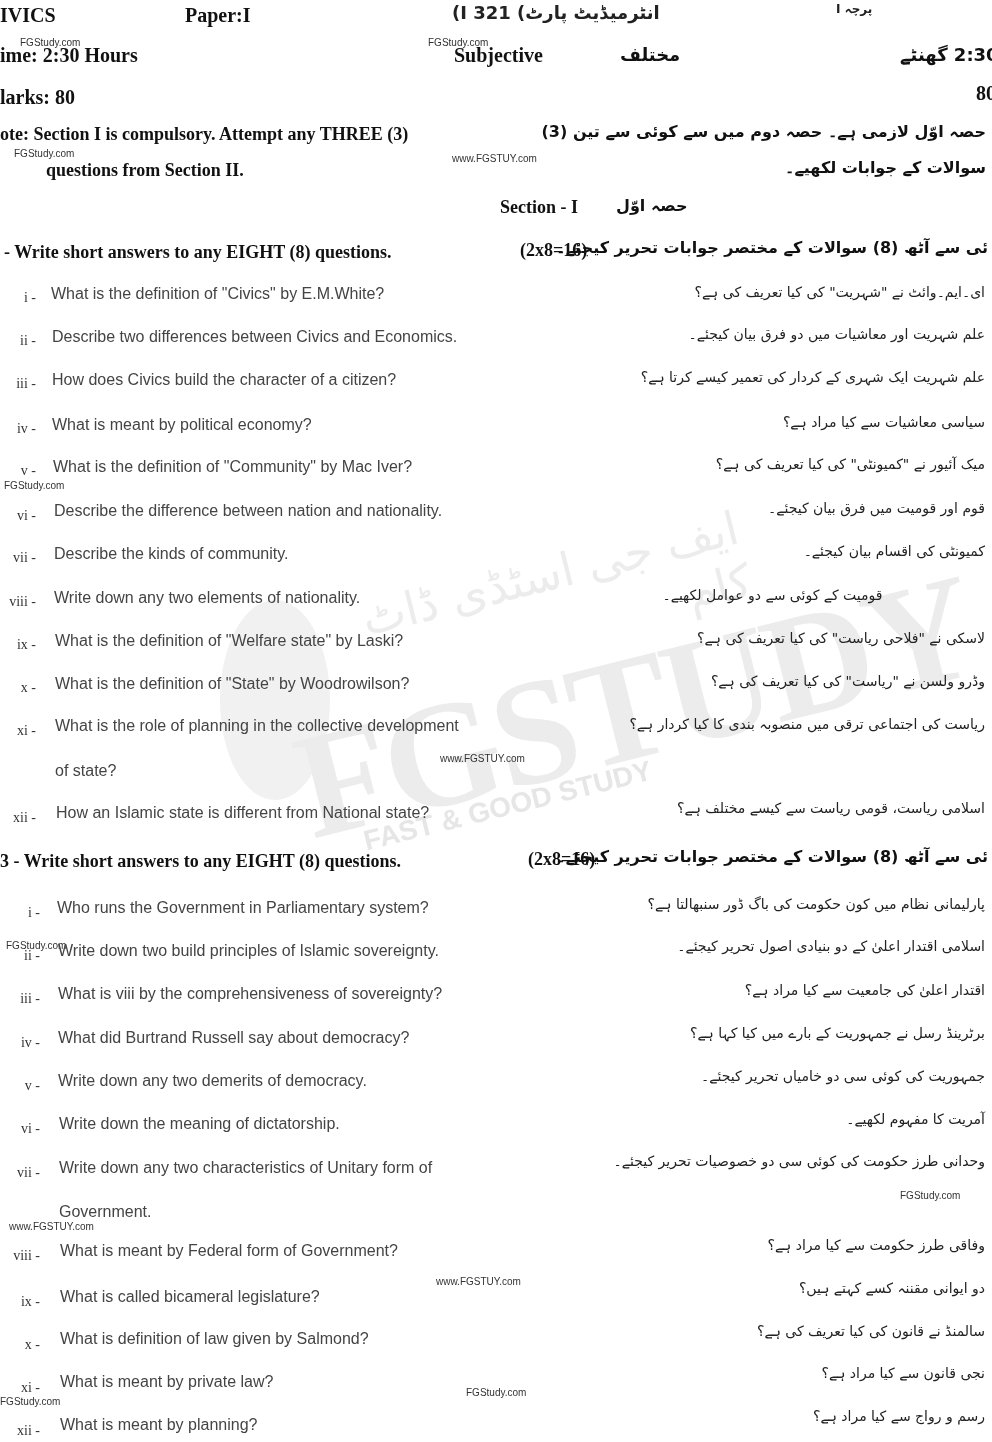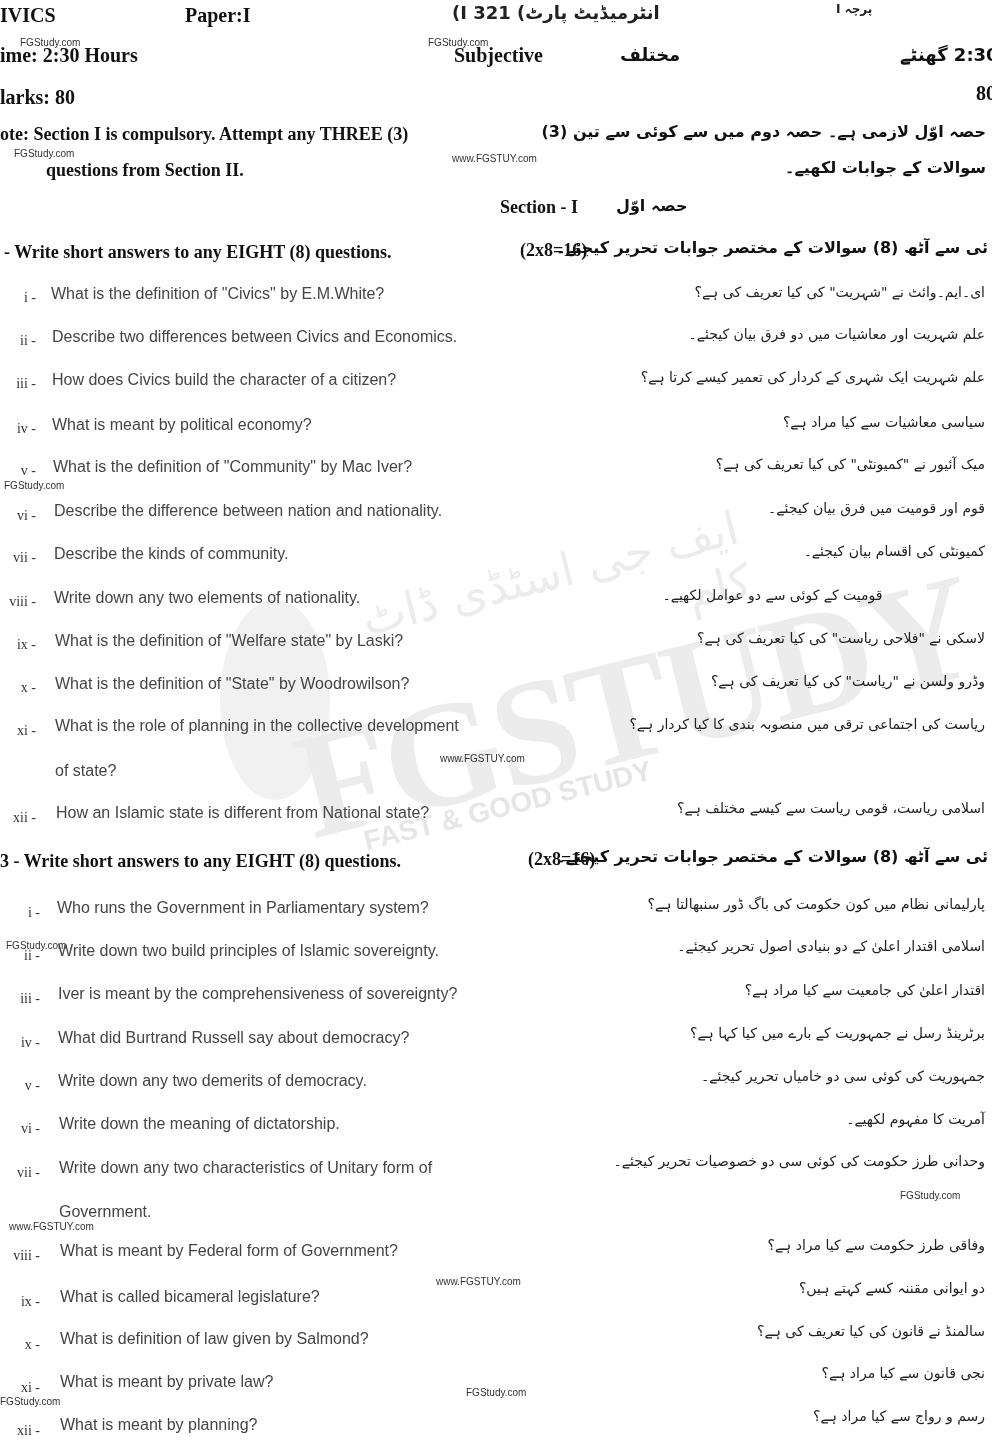--- a/index.html
+++ b/index.html
@@ -141,21 +141,21 @@
   <div class="abs q-num" style="left:-4px;top:905px;">i -</div>
   <div class="abs q-text" style="left:57px;top:899px;">Who runs the Government in Parliamentary system?</div>
   <div class="abs urdu" style="left:560px;top:896px;width:425px;text-align:right;">پارلیمانی نظام میں کون حکومت کی باگ ڈور سنبھالتا ہے؟</div>
 
   <div class="abs wm-small" style="left:6px;top:940px;">FGStudy.com</div>
   <div class="abs q-num" style="left:-4px;top:948px;">ii -</div>
   <div class="abs q-text" style="left:58px;top:942px;">Write down two build principles of Islamic sovereignty.</div>
   <div class="abs urdu" style="left:560px;top:938px;width:425px;text-align:right;">اسلامی اقتدار اعلیٰ کے دو بنیادی اصول تحریر کیجئے۔</div>
 
   <div class="abs q-num" style="left:-4px;top:991px;">iii -</div>
-  <div class="abs q-text" style="left:58px;top:985px;">Iver is meant by the comprehensiveness of sovereignty?</div>
+  <div class="abs q-text" style="left:58px;top:985px;">What is viii by the comprehensiveness of sovereignty?</div>
   <div class="abs urdu" style="left:560px;top:982px;width:425px;text-align:right;">اقتدار اعلیٰ کی جامعیت سے کیا مراد ہے؟</div>
 
   <div class="abs q-num" style="left:-4px;top:1035px;">iv -</div>
   <div class="abs q-text" style="left:58px;top:1029px;">What did Burtrand Russell say about democracy?</div>
   <div class="abs urdu" style="left:560px;top:1025px;width:425px;text-align:right;">برٹرینڈ رسل نے جمہوریت کے بارے میں کیا کہا ہے؟</div>
 
   <div class="abs q-num" style="left:-4px;top:1078px;">v -</div>
   <div class="abs q-text" style="left:58px;top:1072px;">Write down any two demerits of democracy.</div>
   <div class="abs urdu" style="left:560px;top:1068px;width:425px;text-align:right;">جمہوریت کی کوئی سی دو خامیاں تحریر کیجئے۔</div>
 

